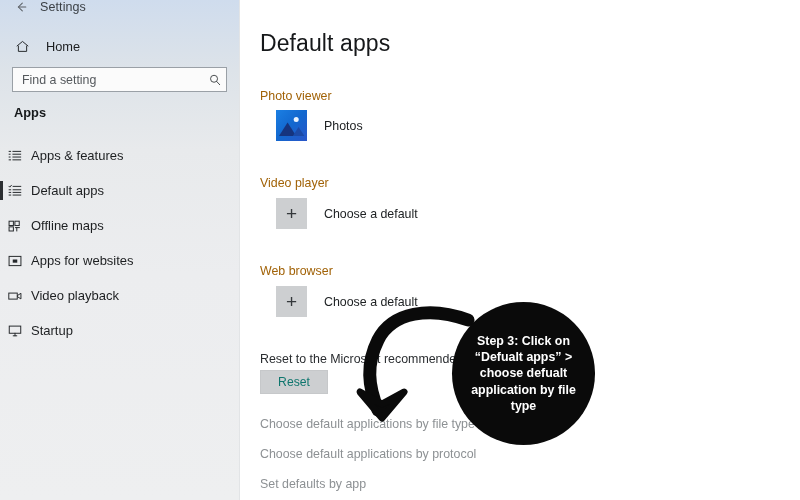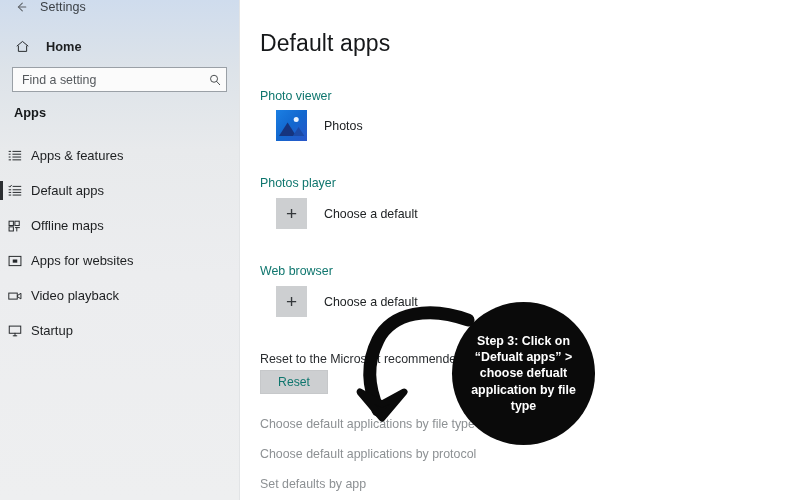--- a/index.html
+++ b/index.html
@@ -24,21 +24,21 @@
     position:absolute;left:0;top:-6px;height:26px;
     display:flex;align-items:center;gap:12px;padding-left:14px;
     font-size:12.5px;color:#3a3f44;letter-spacing:.1px;
   }
   .back-arrow{
     width:14px;height:14px;display:block;color:#5a5f64;
   }
   .sb-row{
     position:relative;display:flex;align-items:center;gap:16px;
     height:28px;padding-left:14px;box-sizing:border-box;
-    font-size:12.8px;color:#1d1f21;font-weight:bold;
+    font-size:12.8px;color:#1d1f21;
   }
   .sb-row .ic{width:16px;height:16px;display:flex;align-items:center;justify-content:center;flex:0 0 16px;color:#26292c;}
   .sb-row .ic svg{display:block;}
 
   .home-row{position:absolute;left:0;top:32px;width:100%;}
 
   .search-wrap{
     position:absolute;left:12px;top:67px;width:215px;height:25px;
     background:#fbfbfb;border:1px solid #9aa0a6;box-sizing:border-box;
     display:flex;align-items:center;
@@ -70,21 +70,21 @@
   }
 
   
   .content{
     position:relative;flex:1;height:500px;background:#ffffff;overflow:hidden;
   }
   .page-title{
     position:absolute;left:20px;top:30px;
     font-size:23px;color:#16181a;font-weight:normal;letter-spacing:.1px;
   }
-  .sec-label{position:absolute;left:20px;font-size:12.4px;color:#0f766e;}
+  .sec-label{position:absolute;left:20px;font-size:12.4px;color:#a16207;}
   .row-item{position:absolute;left:20px;display:flex;align-items:center;gap:17px;padding-left:16px;}
   .tile{width:31px;height:31px;flex:0 0 31px;display:flex;align-items:center;justify-content:center;}
   .tile.photos{
     background:linear-gradient(135deg,#1b7fe3 0%, #1268cf 48%, #2a56c8 100%);
     position:relative;overflow:hidden;
   }
   .tile.photos svg{display:block;}
   .tile.plus{
     background:#cdcfd1;color:#34383b;font-size:19px;line-height:1;
     font-family:"Liberation Sans", sans-serif;
@@ -230,21 +230,21 @@
       <span class="tile photos">
         <svg viewBox="0 0 31 31" width="31" height="31">
           <circle cx="20.2" cy="9.6" r="2.5" fill="#eaf4ff"></circle>
           <path d="M3 26 L11.6 12.4 L20.2 26 Z" fill="#16347e"></path>
           <path d="M16.8 26 L22.6 17.0 L28.4 26 Z" fill="#1c4aa6"></path>
         </svg>
       </span>
       <span class="row-text">Photos</span>
     </div>
 
-    <div class="sec-label" style="top:176px;">Photos player</div>
+    <div class="sec-label" style="top:176px;">Video player</div>
     <div class="row-item" style="top:198px;">
       <span class="tile plus">+</span>
       <span class="row-text">Choose a default</span>
     </div>
 
     <div class="sec-label" style="top:264px;">Web browser</div>
     <div class="row-item" style="top:286px;">
       <span class="tile plus">+</span>
       <span class="row-text">Choose a default</span>
     </div>

